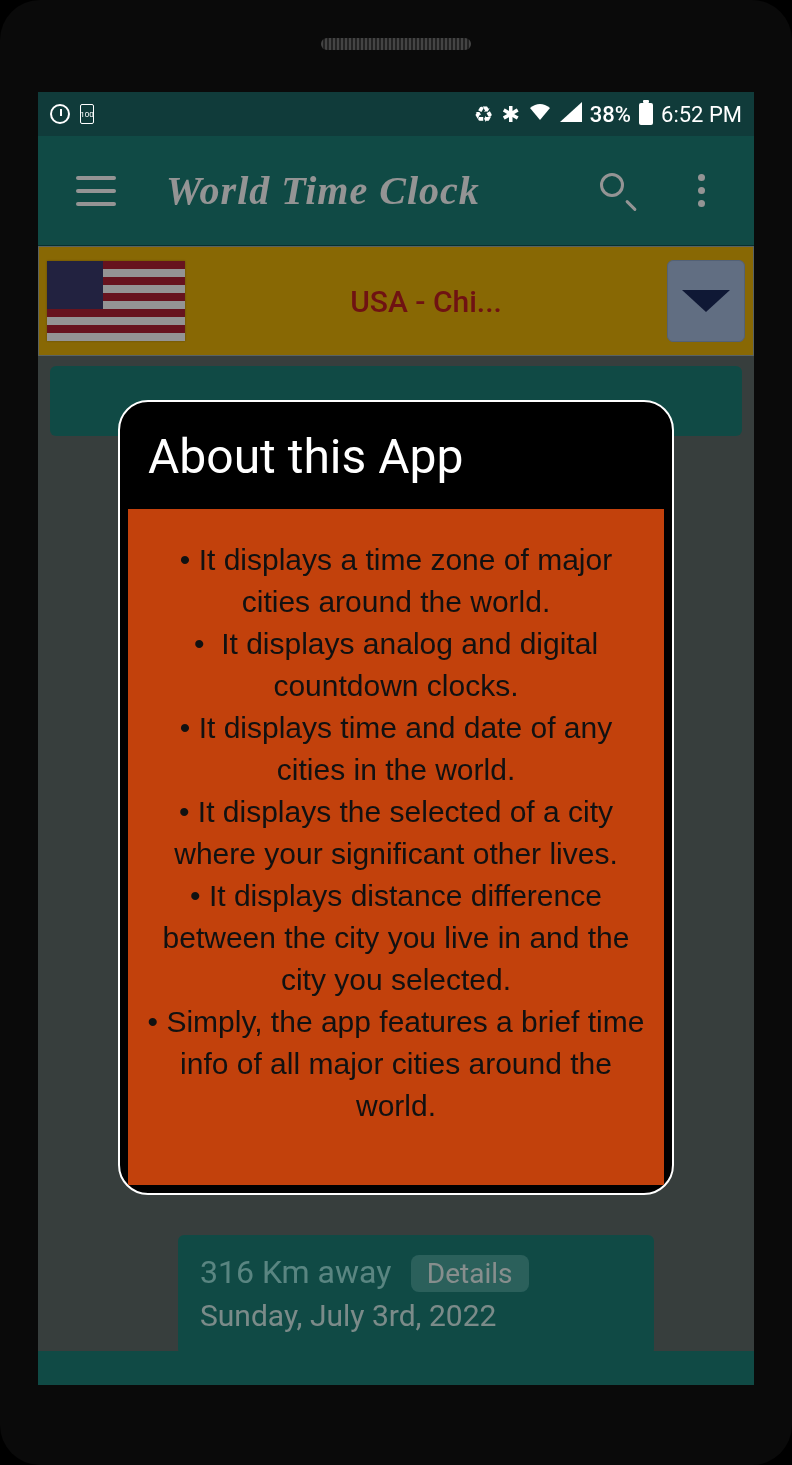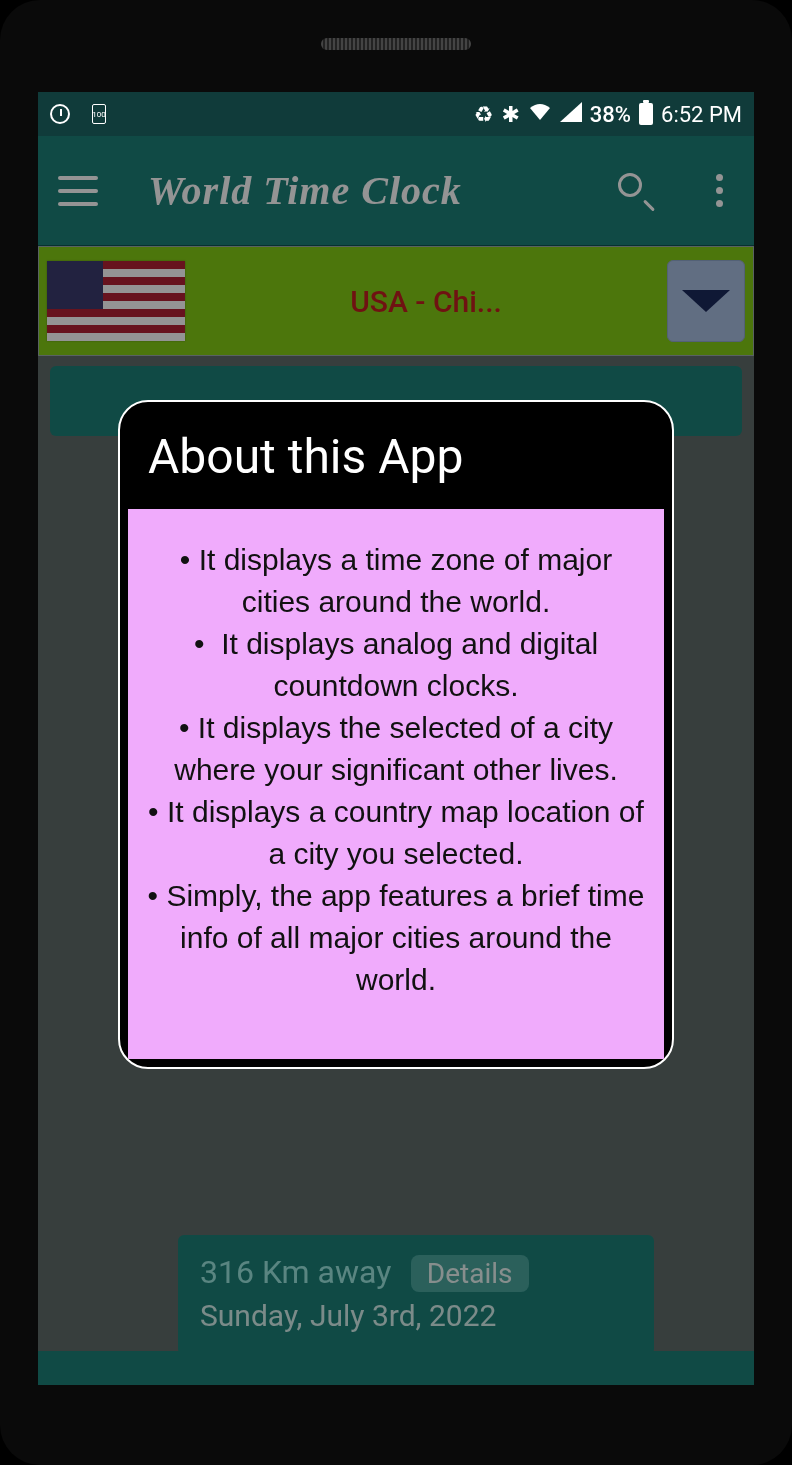--- a/index.html
+++ b/index.html
@@ -41,21 +41,21 @@
   .status-bar {
     height: 44px;
     background: #103b3a;
     display: flex;
     align-items: center;
     justify-content: space-between;
     padding: 0 12px;
     color: #fff;
     font-size: 22px;
   }
-  .status-left { display: flex; gap: 22px; align-items: center; }
+  .status-left { display: flex; gap: 10px; align-items: center; }
   .status-right { display: flex; gap: 8px; align-items: center; }
   .status-right .pct { font-weight: 500; }
   .clock-icon {
     width: 20px; height: 20px; border: 2px solid #fff; border-radius: 50%;
     position: relative;
   }
   .clock-icon::after {
     content: ''; position: absolute; top: 3px; left: 8px; width: 2px; height: 7px; background: #fff;
   }
   .batt-small {
@@ -69,21 +69,21 @@
     content: ''; position: absolute; top: -3px; left: 4px; width: 6px; height: 3px; background: #fff; border-radius: 1px;
   }
   .bt-icon { font-size: 22px; }
   .wifi-icon, .sig-icon { font-size: 20px; }
   
   .app-bar {
     height: 110px;
     background: #1c8078;
     display: flex;
     align-items: center;
-    padding: 0 20px;
+    padding: 0 38px;
     gap: 20px;
     color: #fff;
     border-bottom: 1px solid #0e5550;
   }
   .hamburger {
     width: 40px; height: 30px; display: flex; flex-direction: column; justify-content: space-between;
   }
   .hamburger span { height: 4px; background: #fff; border-radius: 2px; }
   .app-title {
     flex: 1;
@@ -105,21 +105,21 @@
     position: absolute; width: 14px; height: 3px; background: #fff;
     bottom: 2px; right: -2px; transform: rotate(45deg); border-radius: 2px;
   }
   .more-icon {
     width: 30px; display: flex; flex-direction: column; align-items: center; gap: 6px; margin-left: 30px;
   }
   .more-icon span { width: 7px; height: 7px; background: #fff; border-radius: 50%; }
   
   .country-row {
     height: 110px;
-    background: #84cc16;
+    background: #eab308;
     border: 1px solid #9aa;
     display: flex;
     align-items: center;
     padding: 6px 8px;
     gap: 1px;
   }
   .flag-us {
     width: 138px; height: 80px; position: relative; background: #fff;
     background-image: repeating-linear-gradient(#b22234 0 8px, #fff 8px 16px);
     box-shadow: 0 0 2px rgba(0,0,0,0.3);
@@ -184,21 +184,21 @@
     border: 2px solid #fff;
     border-radius: 30px;
     overflow: hidden;
   }
   .dialog-title {
     color: #fff;
     font-size: 48px;
     padding: 26px 28px 24px 28px;
   }
   .dialog-body {
-    background: #f0abfc;
+    background: #c2410c;
     margin: 0 8px 8px 8px;
     padding: 30px 18px 58px 18px;
     color: #111;
     font-size: 30px;
     line-height: 1.4;
     font-family: "Segoe UI", Arial, sans-serif;
     font-stretch: condensed;
   }
   .dialog-body .bullet {
     text-align: center;
@@ -274,20 +274,21 @@
 
     <div class="footer-bar"></div>
 
     <div class="dim"></div>
 
     <div class="dialog">
       <div class="dialog-title">About this App</div>
       <div class="dialog-body">
         <div class="bullet">• <span>It displays a time zone of major cities around the world.</span></div>
         <div class="bullet">• &nbsp;<span>It displays analog and digital countdown clocks.</span></div>
+        <div class="bullet">• <span>It displays time and date of any cities in the world.</span></div>
         <div class="bullet">• <span>It displays the selected of a city where your significant other lives.</span></div>
-        <div class="bullet">• <span>It displays a country map location of a city you selected.</span></div>
+        <div class="bullet">• <span>It displays distance difference between the city you live in and the city you selected.</span></div>
         <div class="bullet">• <span>Simply, the app features a brief time info of all major cities around the world.</span></div>
       </div>
     </div>
 
   </div>
 </div>
 
 </body></html>

